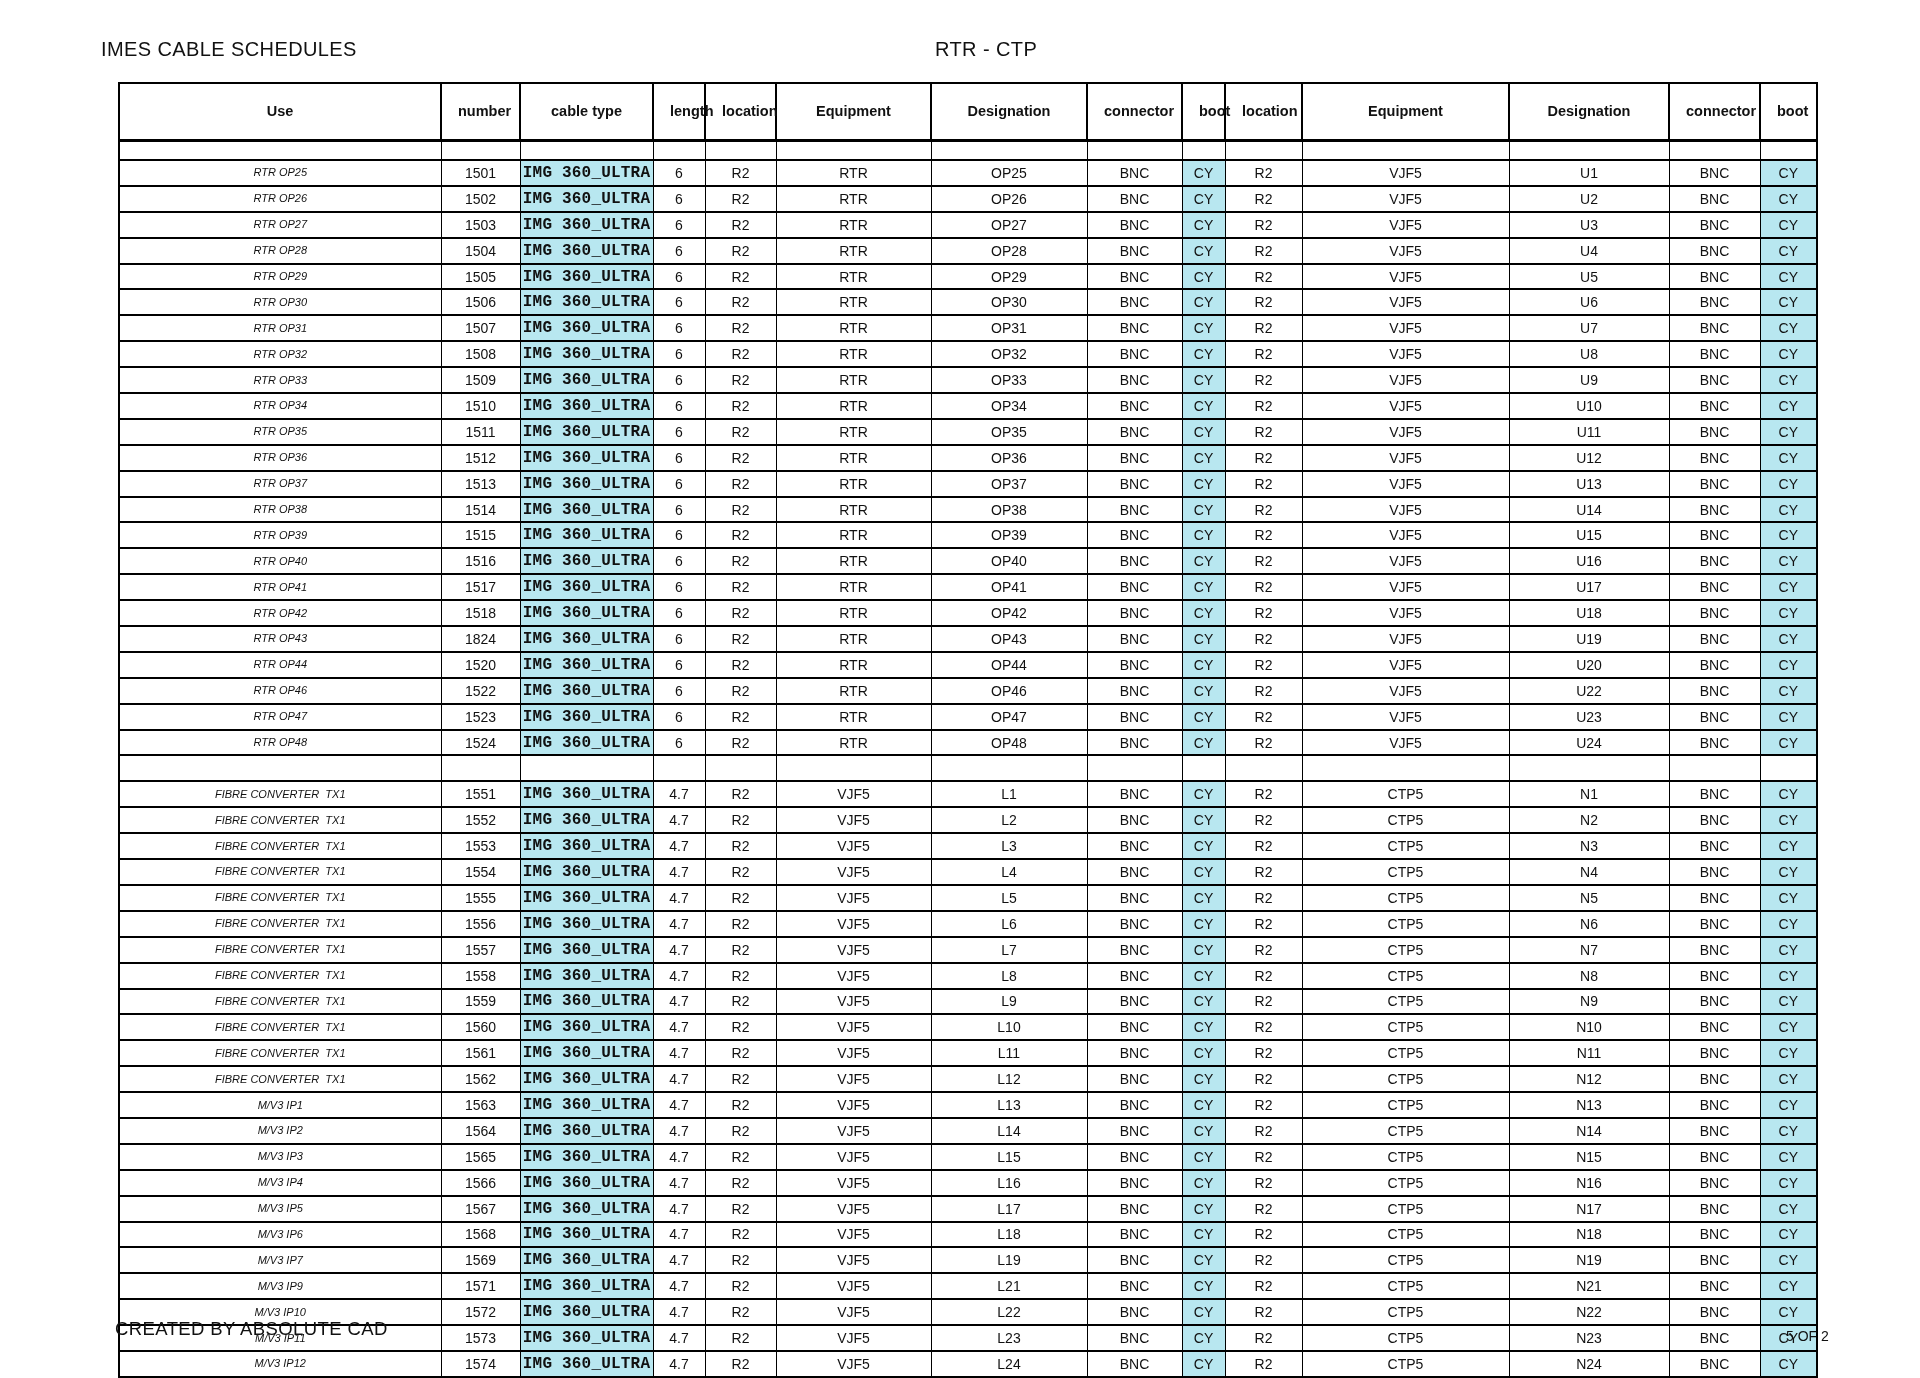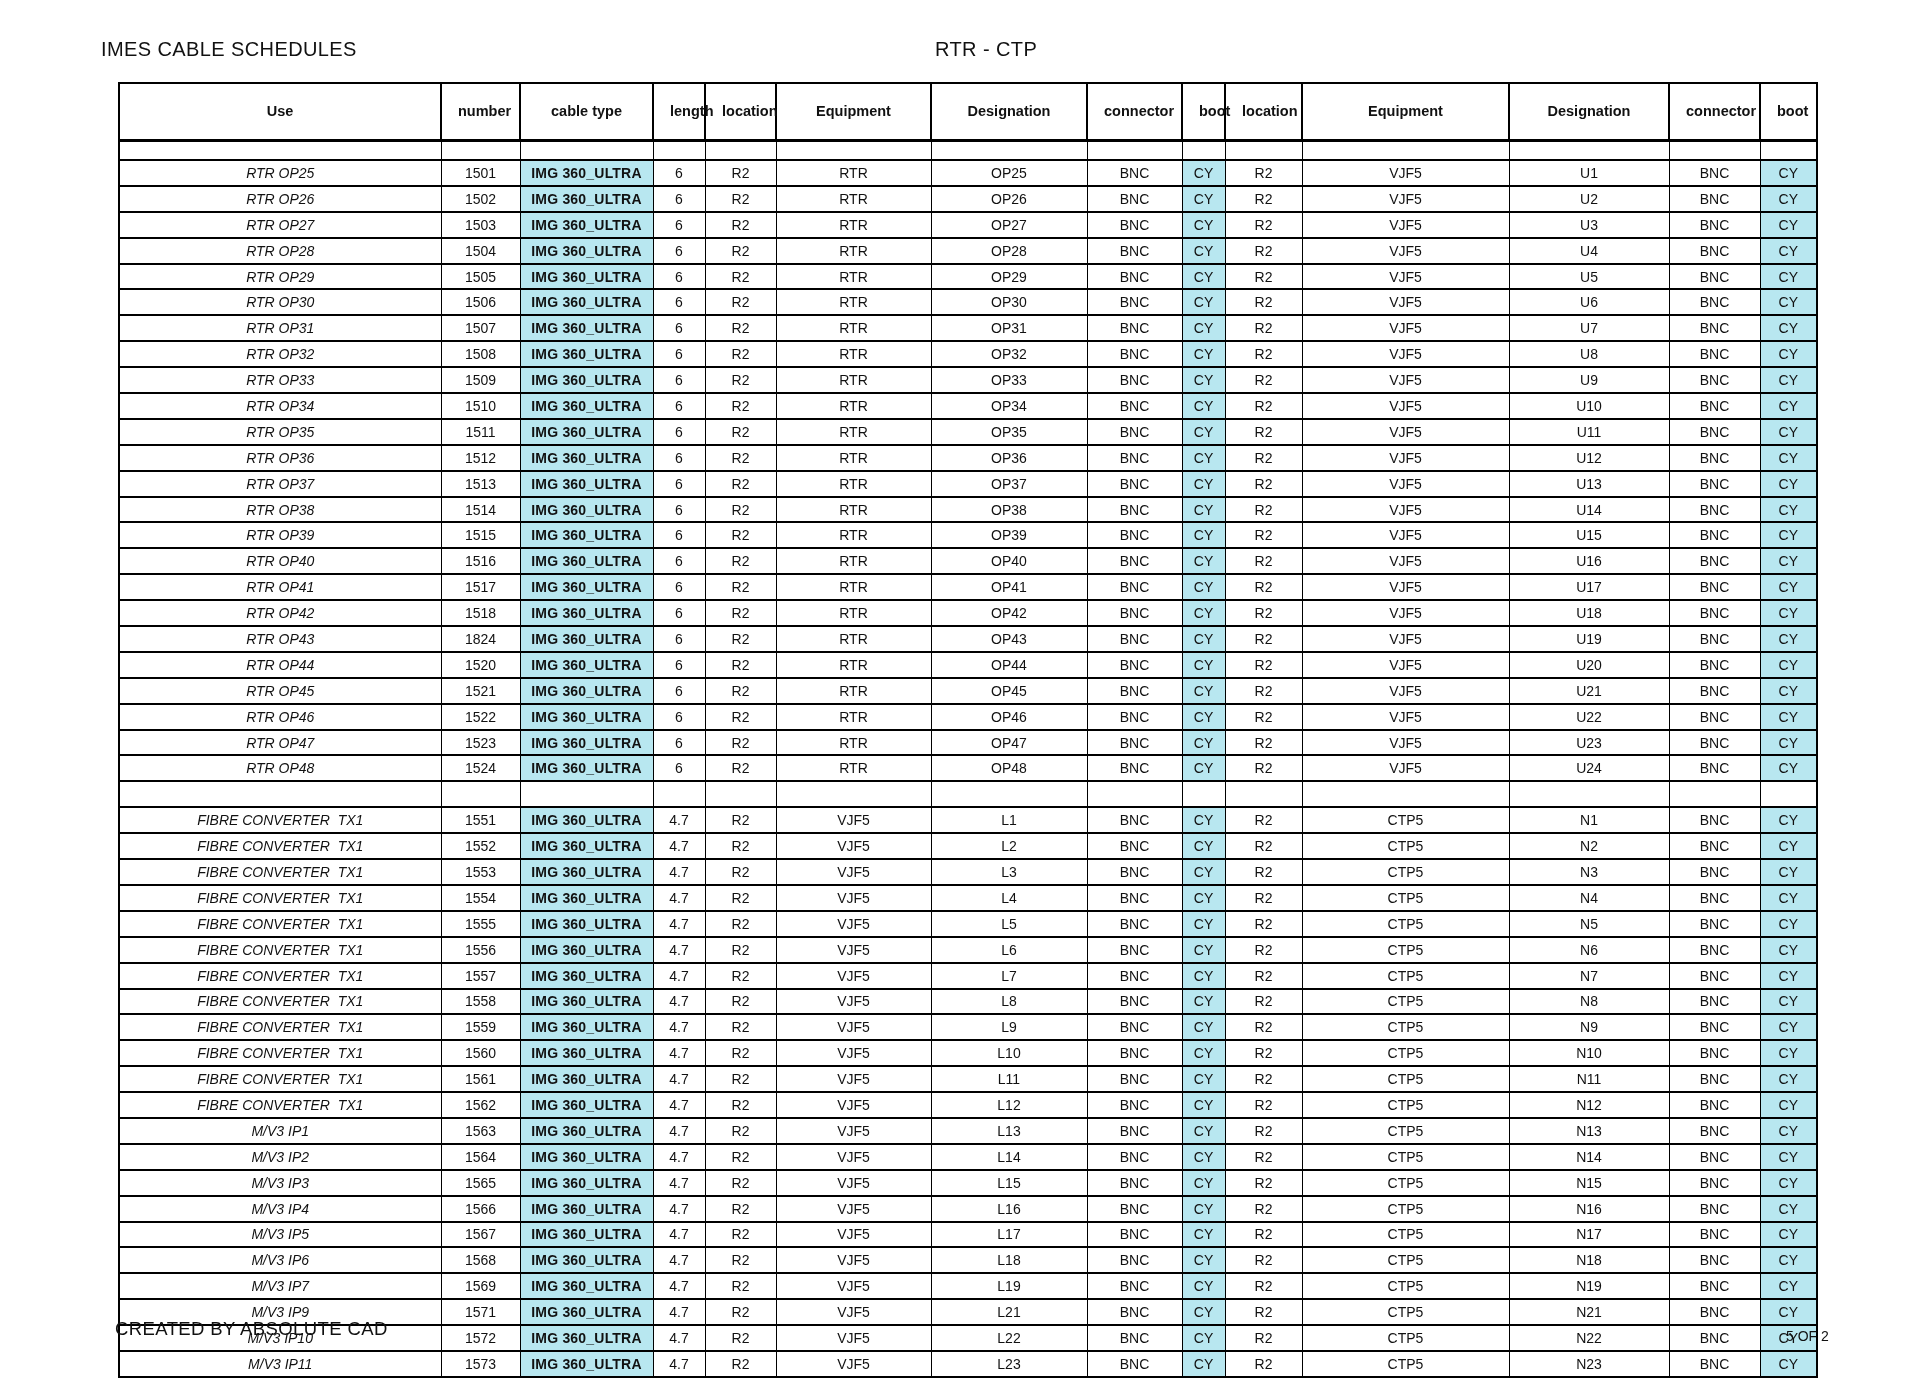--- a/index.html
+++ b/index.html
@@ -20,22 +20,22 @@
     font-size:14.5px;font-weight:bold;height:23px;padding:16px;line-height:1;
     text-align:center;background:#fff;
   }
   tbody td{
     border-left:1px solid #000;border-right:1px solid #000;
     border-top:2px solid #000;border-bottom:2px solid #000;
     font-size:14px;height:23.9px;padding:0 2px;line-height:1;
     text-align:center;vertical-align:middle;overflow:hidden;white-space:nowrap;
   }
   tbody tr:first-child td{height:17px;}
-  td.c-use{font-style:italic;font-size:14px;white-space:pre;}
-  td.c-cable{background:var(--hl,#b8e7f0);font-weight:bold;font-size:14px;letter-spacing:0.2px;}
+  td.c-use{font-style:italic;font-size:11px;white-space:pre;}
+  td.c-cable{background:var(--hl,#b8e7f0);font-weight:bold;font-size:16px;letter-spacing:0.2px;font-family:Liberation Mono, monospace;}
   td.c-boot{background:var(--hl,#b8e7f0);}
   tr.spacer td{background:#fff !important;}
   .footer-left{position:absolute;left:115px;top:1318px;font-size:18.5px;font-weight:500;letter-spacing:0.4px;}
   .footer-right{position:absolute;left:1786px;top:1328px;font-size:14px;font-weight:500;}
 </style>
 </head>
 <body>
 
 <div class="title-left">IMES CABLE SCHEDULES</div>
 <div class="title-center">RTR - CTP</div>
@@ -406,36 +406,20 @@
         <td>OP44</td>
         <td>BNC</td>
         <td class="c-boot">CY</td>
         <td>R2</td>
         <td>VJF5</td>
         <td>U20</td>
         <td>BNC</td>
         <td class="c-boot">CY</td>
       </tr>
       <tr>
-        <td class="c-use">RTR OP45</td>
-        <td>1521</td>
-        <td class="c-cable">IMG 360_ULTRA</td>
-        <td>6</td>
-        <td>R2</td>
-        <td>RTR</td>
-        <td>OP45</td>
-        <td>BNC</td>
-        <td class="c-boot">CY</td>
-        <td>R2</td>
-        <td>VJF5</td>
-        <td>U21</td>
-        <td>BNC</td>
-        <td class="c-boot">CY</td>
-      </tr>
-      <tr>
         <td class="c-use">RTR OP46</td>
         <td>1522</td>
         <td class="c-cable">IMG 360_ULTRA</td>
         <td>6</td>
         <td>R2</td>
         <td>RTR</td>
         <td>OP46</td>
         <td>BNC</td>
         <td class="c-boot">CY</td>
         <td>R2</td>

